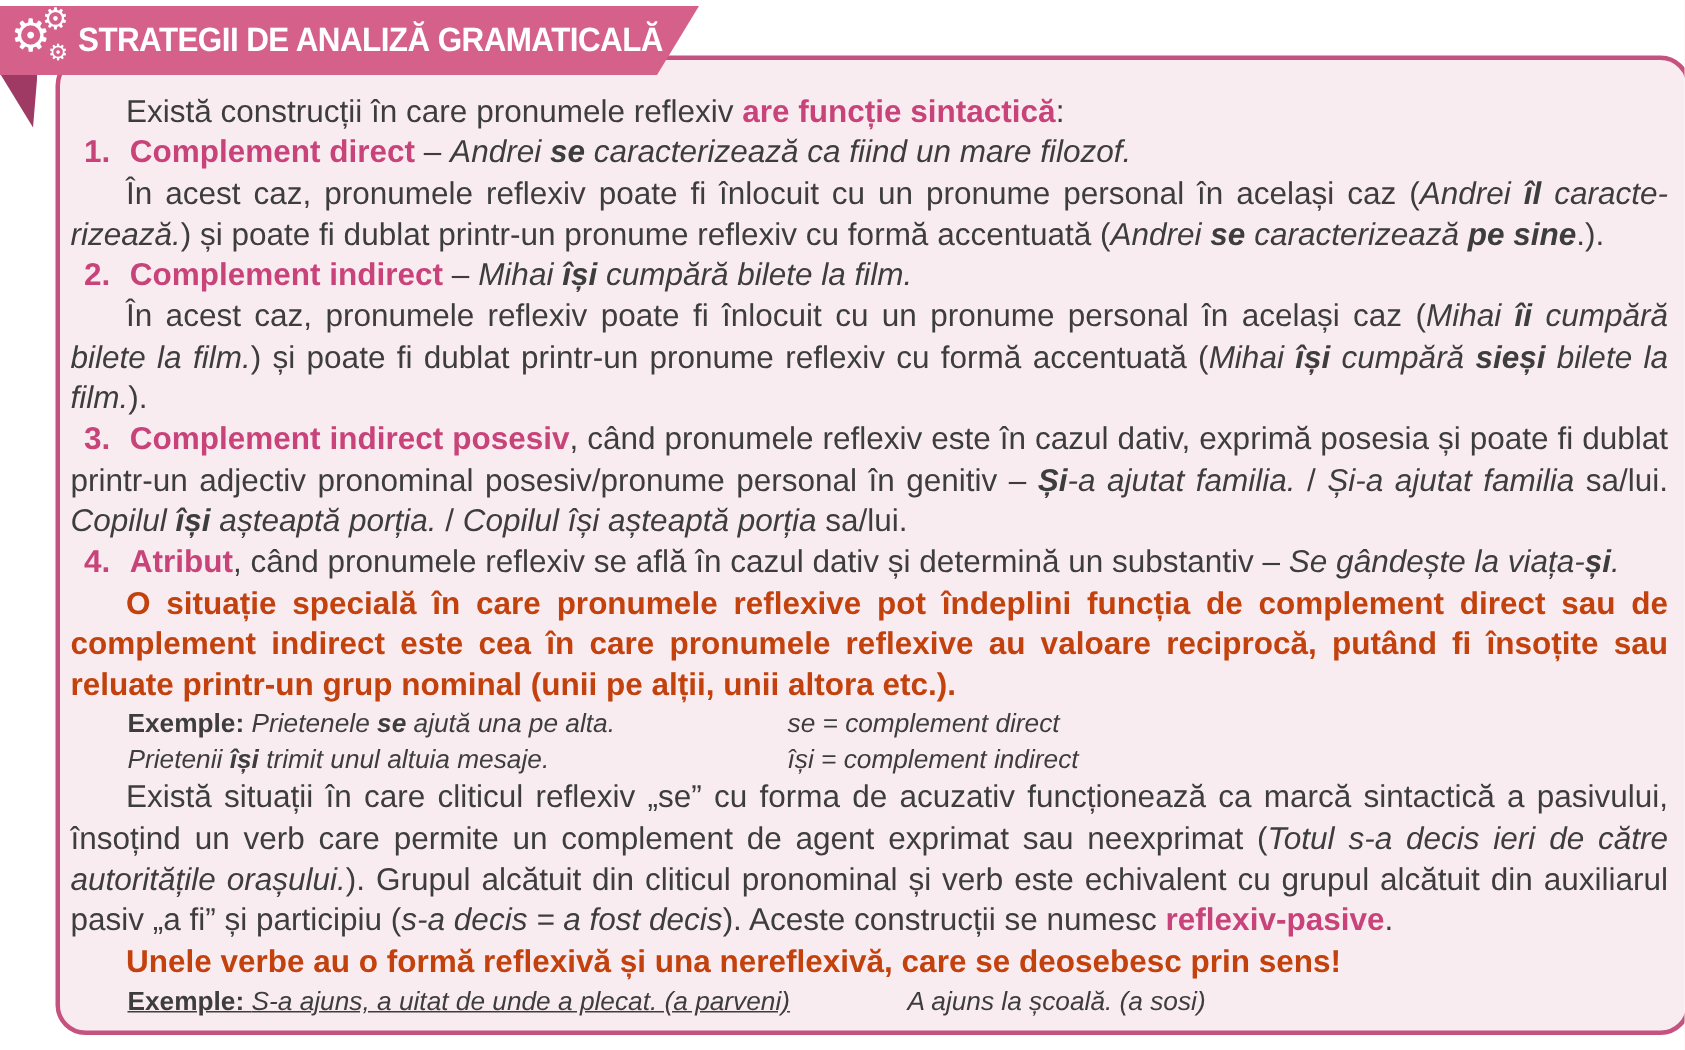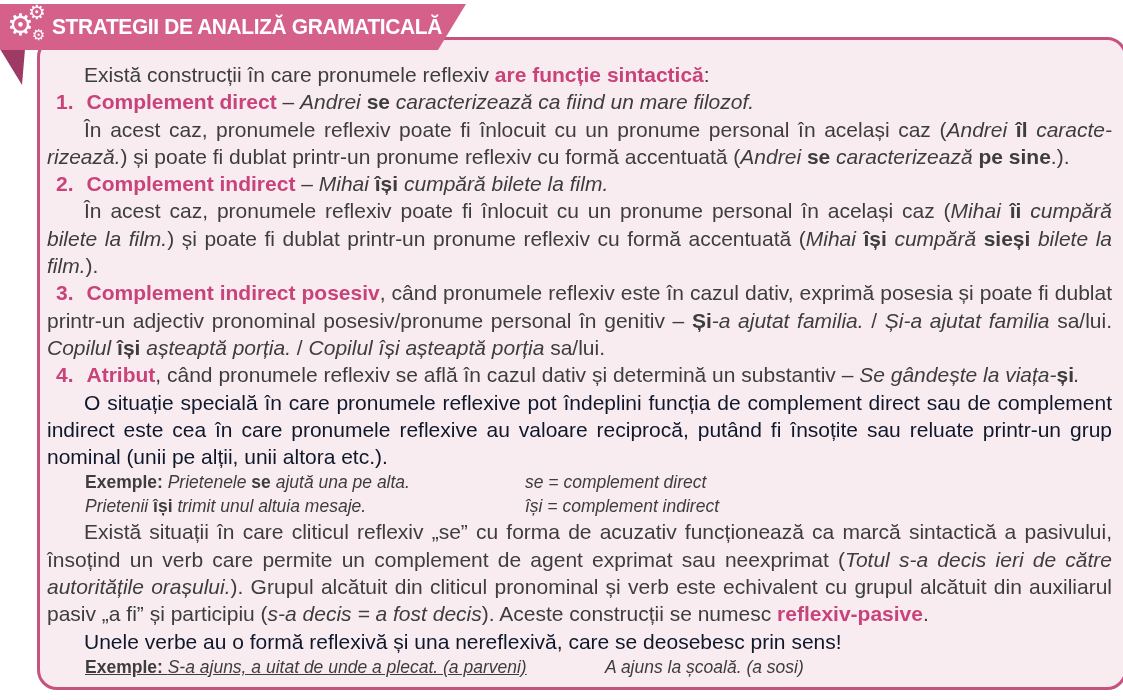--- a/index.html
+++ b/index.html
@@ -40,25 +40,25 @@
     border:3px solid #c6527f;border-radius:20px;
     z-index:2;
     padding:21px 12px 6px 7px;
   }
   .para{
     margin:0;font-size:21px;line-height:27.3px;
     text-align:justify;color:#3d3d3d;
   }
   .ind{text-indent:37px;}
   .item{text-indent:9px;}
-  .pinkp{color:#0f172a;font-weight:400;}
+  .pinkp{color:#c2410c;font-weight:700;}
   .s-r{}
   .s-b{font-weight:700;}
   .s-i{font-style:italic;}
-  .s-bi{font-weight:700;}
+  .s-bi{font-weight:700;font-style:italic;}
   .s-p{color:#c84379;font-weight:700;}
   .s-n{color:#c84379;font-weight:700;margin-right:13px;}
   .exrow{
     display:flex;margin-left:38px;
     font-size:17.5px;line-height:24px;color:#3d3d3d;gap:28px;
   }
   .exrow .ex-left{width:412px;flex:none;}
   .exrow.wide .ex-left{width:492px;text-decoration:underline;}
   .exrow .ex-right{flex:none;}
 </style>

